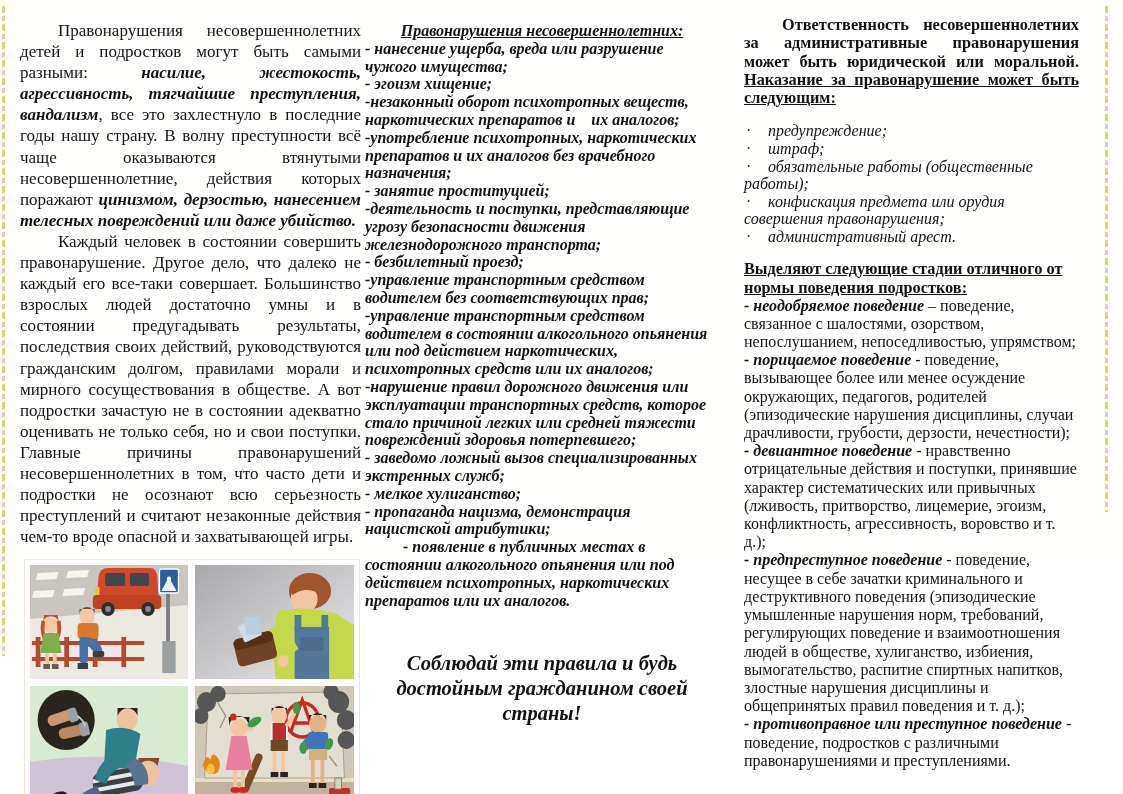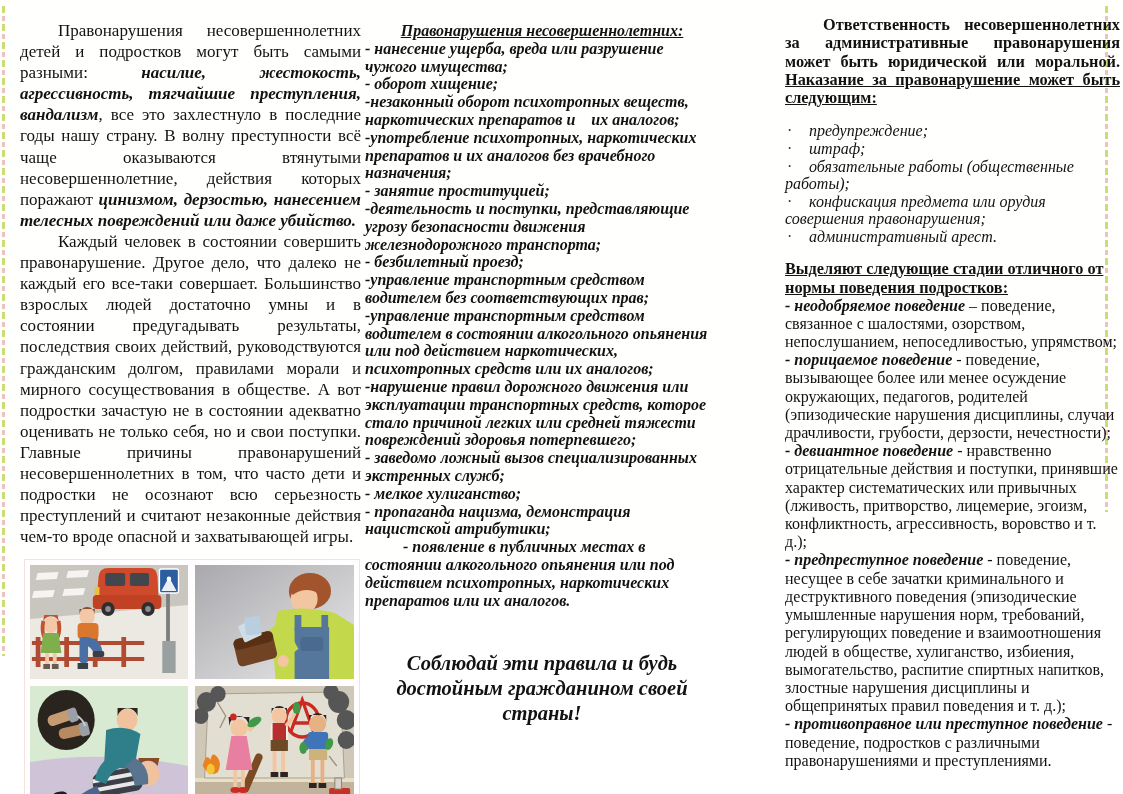--- a/index.html
+++ b/index.html
@@ -15,21 +15,21 @@
     background-image:repeating-linear-gradient(to bottom,
       #cbdd74 0 7px, transparent 7px 10px,
       #eec3bd 10px 15px, transparent 15px 18px);}
   .fold-left{left:2px;height:650px;}
   .fold-right{left:1105px;height:506px;}
 
   
   .col{position:absolute;top:0;}
   .col1{left:20px;top:20px;width:341px;}
   .col2{left:365px;top:22px;width:354px;}
-  .col3{left:785px;top:16px;width:335px;}
+  .col3{left:744px;top:16px;width:335px;}
 
   
   .col1 p{margin:0;font-size:17px;line-height:21.1px;text-align:justify;}
   .indent{text-indent:38px;}
   .bi{font-weight:bold;font-style:italic;}
   .b{font-weight:bold;}
   .bu{font-weight:bold;text-decoration:underline;}
   .n{font-weight:normal;font-style:normal;}
 
   .images-grid{
@@ -278,21 +278,21 @@
         </svg>
       </div>
     </div>
   </div>
 
   <div class="col col2">
     <p class="col2-heading">Правонарушения несовершеннолетних: </p>
     <div class="offense-list">
 
     <p class="offense-item"><span class="t">- нанесение ущерба, вреда или разрушение чужого имущества;</span></p>
-        <p class="offense-item"><span class="t">- оборот хищение;</span></p>
+        <p class="offense-item"><span class="t">- эгоизм хищение;</span></p>
         <p class="offense-item"><span class="t">-незаконный оборот психотропных веществ, наркотических препаратов и    их аналогов;</span></p>
         <p class="offense-item"><span class="t">-употребление психотропных, наркотических препаратов и их аналогов без врачебного назначения;</span></p>
         <p class="offense-item"><span class="t">- занятие проституцией;</span></p>
         <p class="offense-item"><span class="t">-деятельность и поступки, представляющие угрозу безопасности движения железнодорожного транспорта;</span></p>
         <p class="offense-item"><span class="t">- безбилетный проезд;</span></p>
         <p class="offense-item"><span class="t">-управление транспортным средством водителем без соответствующих прав;</span></p>
         <p class="offense-item"><span class="t">-управление транспортным средством водителем в состоянии алкогольного опьянения или под действием наркотических, психотропных средств или их аналогов;</span></p>
         <p class="offense-item"><span class="t">-нарушение правил дорожного движения или эксплуатации транспортных средств, которое стало причиной легких или средней тяжести повреждений здоровья потерпевшего;</span></p>
         <p class="offense-item"><span class="t">- заведомо ложный вызов специализированных экстренных служб;</span></p>
         <p class="offense-item"><span class="t">- мелкое хулиганство;</span></p>

